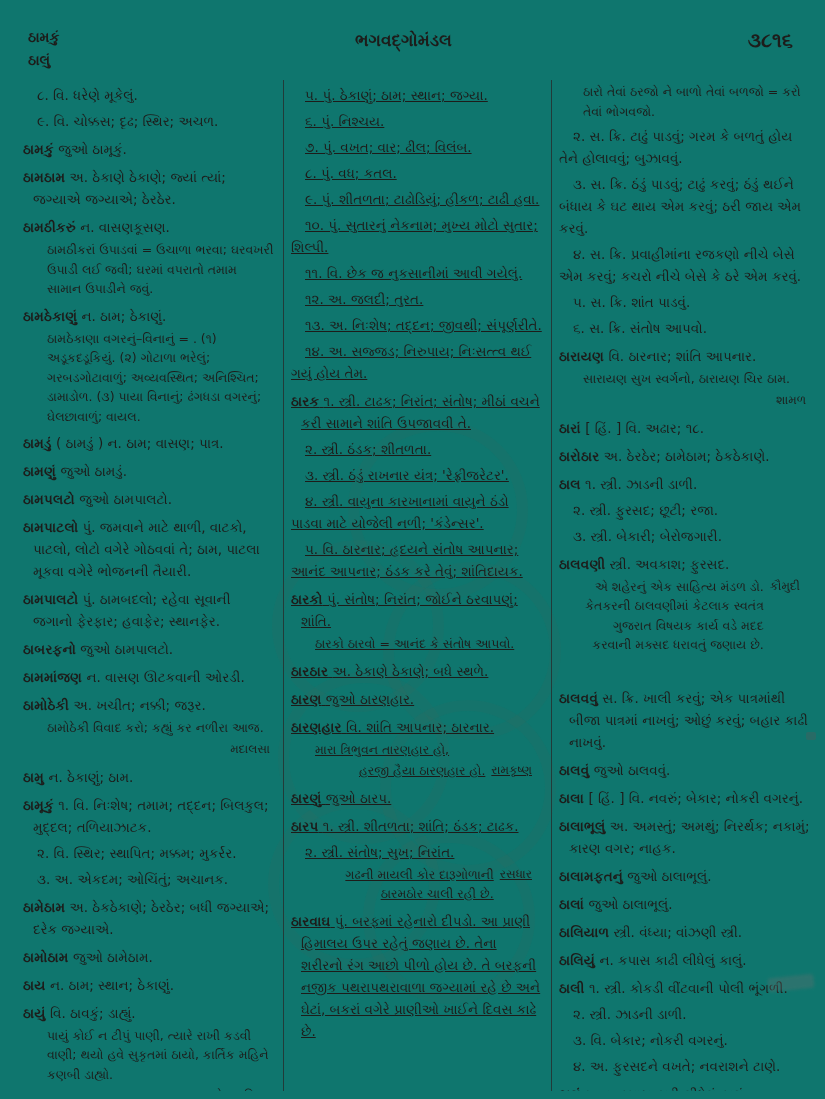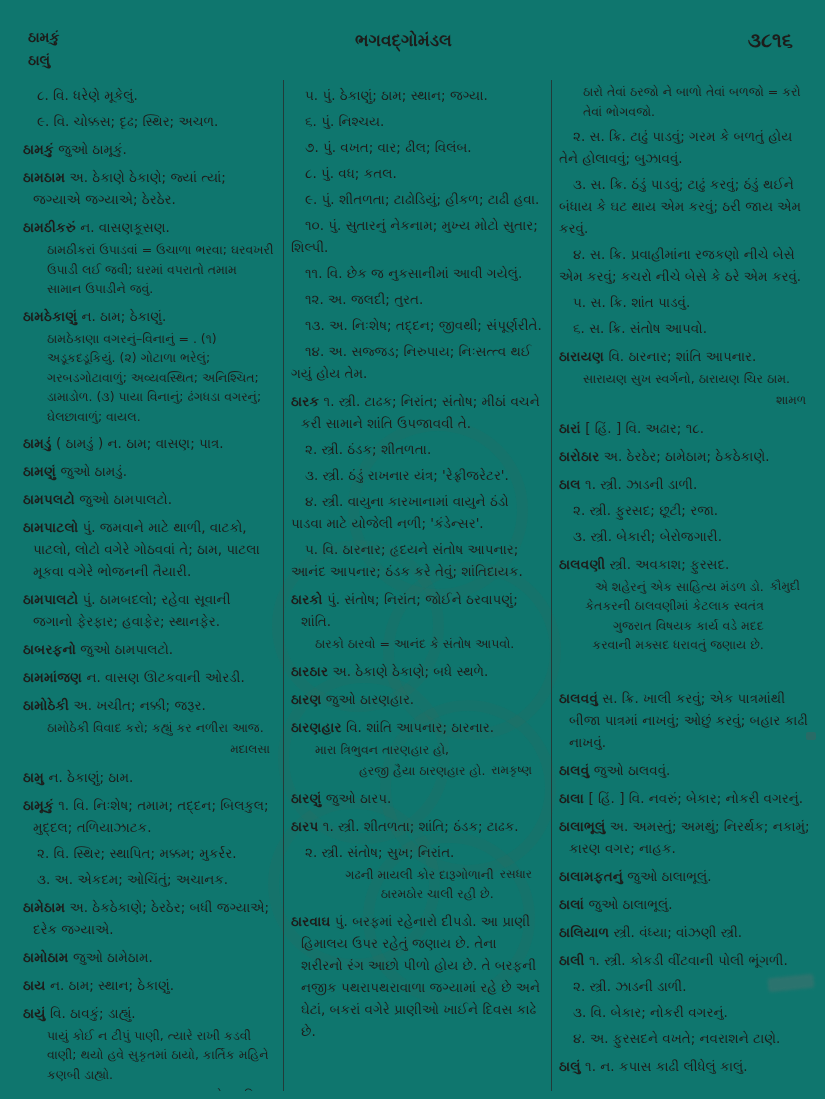--- a/index.html
+++ b/index.html
@@ -18,21 +18,21 @@
   
   .ring{position:absolute; border-radius:50%; border:11px solid rgba(90,90,85,0.085); z-index:0;}
   .smudge{position:absolute; background:rgba(110,110,110,0.30); filter:blur(1.5px); border-radius:3px; transform:rotate(-6deg); z-index:2;}
   .speck{position:absolute; background:rgba(90,90,90,0.35); filter:blur(0.5px); border-radius:2px; z-index:2;}
   
   .columns{
     position:absolute; left:16px; right:6px; top:80px; bottom:8px;
     display:flex; z-index:1;
   }
   .col{flex:1 1 0; padding:0 9px 0 7px; overflow:hidden; font-size:13.5px; line-height:22px;}
-  .col-2{border-left:1px solid rgba(40,40,40,0.75);}
+  .col-2{border-left:1px solid rgba(40,40,40,0.75);text-decoration:underline;}
   .col-3{border-left:1px solid rgba(40,40,40,0.75);}
   .col p{margin:0;}
   p.entry{margin-top:6px; padding-left:10px; text-indent:-10px;}
   p.entry b.head{font-weight:bold; letter-spacing:0.2px;}
   p.sense{margin-top:4px; text-indent:14px;}
   p.quote{margin-top:2px; margin-left:24px; font-size:12.5px; line-height:19.5px;}
   p.quote.has-attr{display:flex; justify-content:space-between; gap:6px; margin-right:10px;text-align:right;}
   p.quote .qtext{flex:1 1 auto;}
   p.quote .attr, p.attr-line{font-size:12px;}
   p.attr-line{text-align:right; margin-top:0; margin-right:4px;}
@@ -152,20 +152,21 @@
           <span class="attr">કૌમુદી</span>
         </p>
         <div class="gap"></div>
         <p class="entry"><b class="head">ઠાલવવું</b> <span>સ. ક્રિ. ખાલી કરવું; એક પાત્રમાંથી બીજા પાત્રમાં નાખવું; ઓછું કરવું; બહાર કાઢી નાખવું.</span></p>
         <p class="entry"><b class="head">ઠાલવું</b> <span>જુઓ ઠાલવવું.</span></p>
         <p class="entry"><b class="head">ઠાલા</b> <span>[ હિં. ] વિ. નવરું; બેકાર; નોકરી વગરનું.</span></p>
         <p class="entry"><b class="head">ઠાલાભૂલું</b> <span>અ. અમસ્તું; અમથું; નિરર્થક; નકામું; કારણ વગર; નાહક.</span></p>
         <p class="entry"><b class="head">ઠાલામફતનું</b> <span>જુઓ ઠાલાભૂલું.</span></p>
         <p class="entry"><b class="head">ઠાલાં</b> <span>જુઓ ઠાલાભૂલું.</span></p>
         <p class="entry"><b class="head">ઠાલિયાળ</b> <span>સ્ત્રી. વંધ્યા; વાંઝણી સ્ત્રી.</span></p>
+        <p class="entry"><b class="head">ઠાલિયું</b> <span>ન. કપાસ કાઢી લીધેલું કાલું.</span></p>
         <p class="entry"><b class="head">ઠાલી</b> <span>૧. સ્ત્રી. કોકડી વીંટવાની પોલી ભૂંગળી.</span></p>
         <p class="sense">૨. સ્ત્રી. ઝાડની ડાળી.</p>
         <p class="sense">૩. વિ. બેકાર; નોકરી વગરનું.</p>
         <p class="sense">૪. અ. ફુરસદને વખતે; નવરાશને ટાણે.</p>
         <p class="entry"><b class="head">ઠાલું</b> <span>૧. ન. કપાસ કાઢી લીધેલું કાલું.</span></p>
       </div>
   </div>
 
 </div>
 

